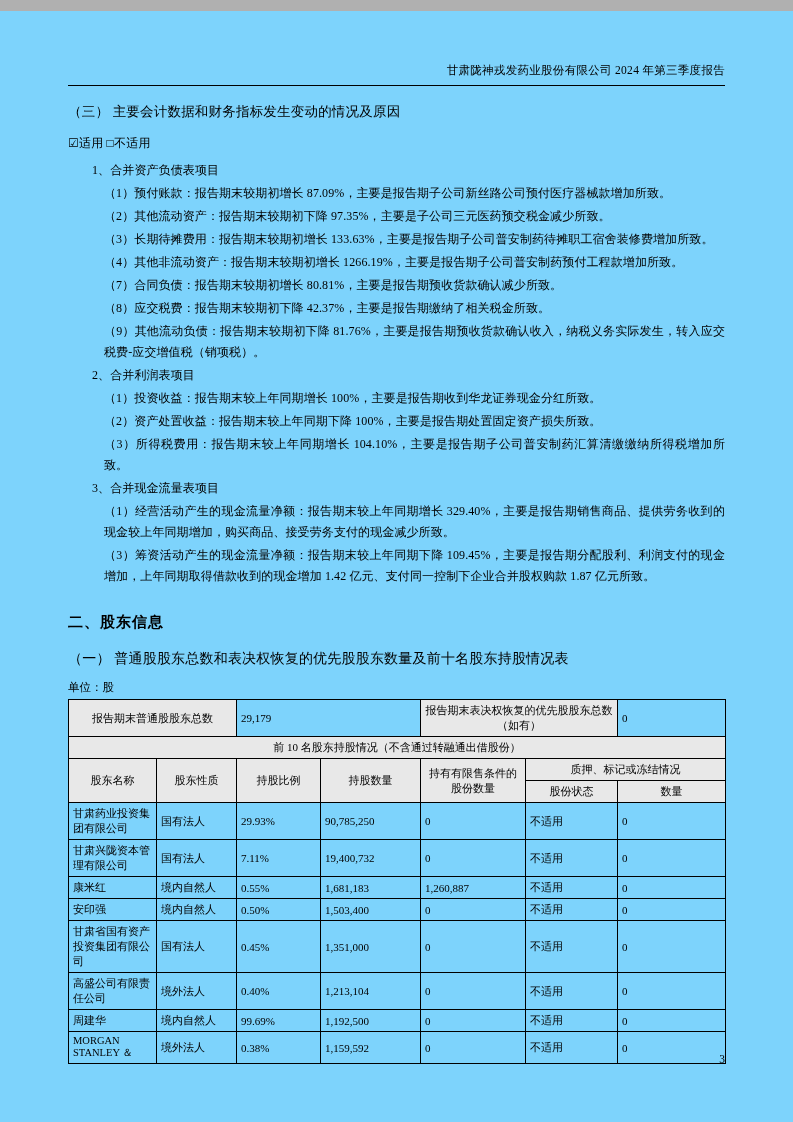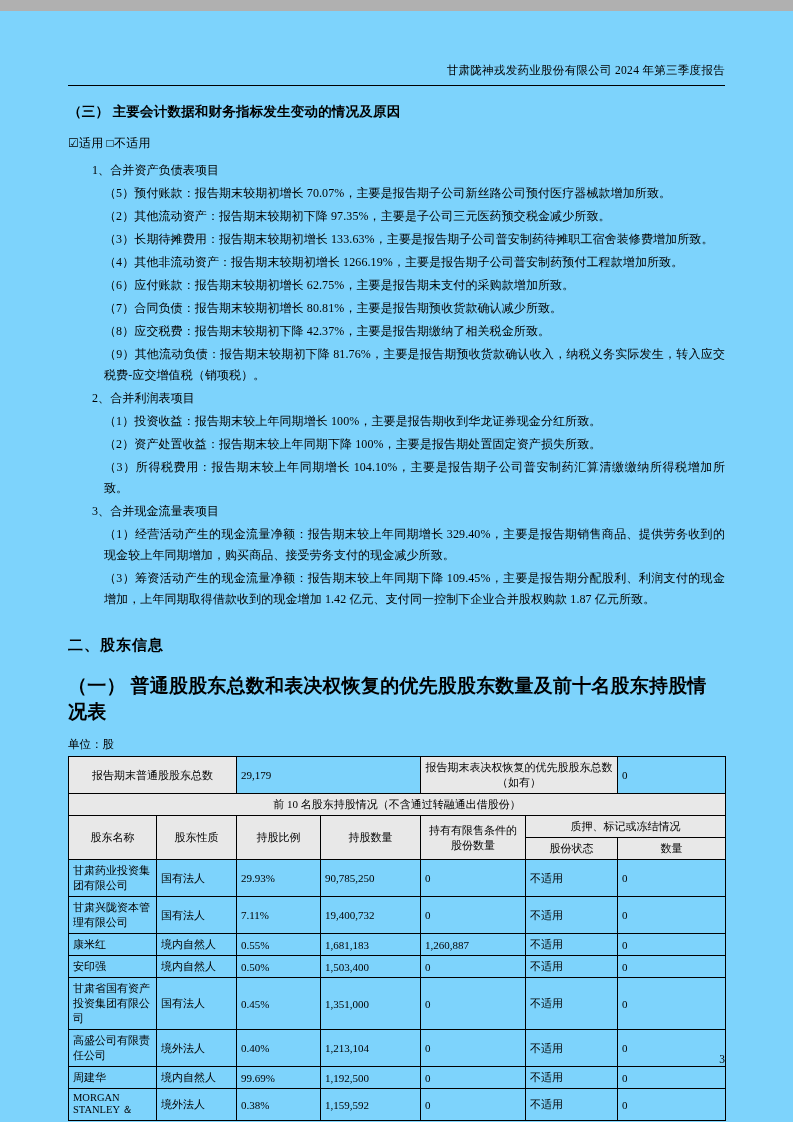--- a/index.html
+++ b/index.html
@@ -34,21 +34,21 @@
     border-top: 1.2px solid #000;
   }
   .content {
     position: absolute;
     top: 92px;
     left: 68px;
     right: 68px;
   }
   .sec-title {
     font-size: 13.5px;
-    font-weight: bold;
+    font-weight: normal;
     margin: 0 0 14px 0;
     letter-spacing: 0.2px;
   }
   .applies {
     font-size: 12px;
     margin: 0 0 8px 0;
     letter-spacing: 0.2px;
   }
   p.para {
     font-size: 12px;
@@ -61,22 +61,22 @@
   p.lvl1 { padding-left: 24px; }
   p.lvl2 { padding-left: 36px; text-indent: 0; }
   p.lvl2b { padding-left: 36px; }
   .h2 {
     font-size: 15px;
     font-weight: bold;
     margin: 26px 0 18px 0;
     letter-spacing: 1px;
   }
   .h3 {
-    font-size: 19px;
-    font-weight: bold;
+    font-size: 14px;
+    font-weight: normal;
     margin: 16px 0 12px 0;
     letter-spacing: 0.2px;
   }
   .unit {
     font-size: 11.5px;
     text-align: left;
     margin: 10px 0 4px 0;
   }
   table.main {
     border-collapse: collapse;
@@ -110,25 +110,24 @@
   <div class="header">甘肃陇神戎发药业股份有限公司 2024 年第三季度报告</div>
   <div class="header-rule"></div>
 
   <div class="content">
 
     <div class="sec-title">（三）  主要会计数据和财务指标发生变动的情况及原因</div>
 
     <div class="applies">☑适用  □不适用</div>
 
     <p class="para lvl1">1、合并资产负债表项目</p>
-    <p class="para lvl2">（5）预付账款：报告期末较期初增长 70.07%，主要是报告期子公司新丝路公司预付医疗器械款增加所致。</p>
+    <p class="para lvl2">（1）预付账款：报告期末较期初增长 87.09%，主要是报告期子公司新丝路公司预付医疗器械款增加所致。</p>
     <p class="para lvl2">（2）其他流动资产：报告期末较期初下降 97.35%，主要是子公司三元医药预交税金减少所致。</p>
     <p class="para lvl2">（3）长期待摊费用：报告期末较期初增长 133.63%，主要是报告期子公司普安制药待摊职工宿舍装修费增加所致。</p>
     <p class="para lvl2">（4）其他非流动资产：报告期末较期初增长 1266.19%，主要是报告期子公司普安制药预付工程款增加所致。</p>
-    <p class="para lvl2">（6）应付账款：报告期末较期初增长 62.75%，主要是报告期未支付的采购款增加所致。</p>
     <p class="para lvl2">（7）合同负债：报告期末较期初增长 80.81%，主要是报告期预收货款确认减少所致。</p>
     <p class="para lvl2">（8）应交税费：报告期末较期初下降 42.37%，主要是报告期缴纳了相关税金所致。</p>
     <p class="para lvl2b" style="padding-left:36px; text-indent:0;">
       <span style="display:block; margin-left:-36px; padding-left:36px; text-indent:0;">（9）其他流动负债：报告期末较期初下降 81.76%，主要是报告期预收货款确认收入，纳税义务实际发生，转入应交税费-应交增值税（销项税）。</span>
     </p>
 
     <p class="para lvl1">2、合并利润表项目</p>
     <p class="para lvl2">（1）投资收益：报告期末较上年同期增长 100%，主要是报告期收到华龙证券现金分红所致。</p>
     <p class="para lvl2">（2）资产处置收益：报告期末较上年同期下降 100%，主要是报告期处置固定资产损失所致。</p>
     <p class="para lvl2">（3）所得税费用：报告期末较上年同期增长 104.10%，主要是报告期子公司普安制药汇算清缴缴纳所得税增加所致。</p>

